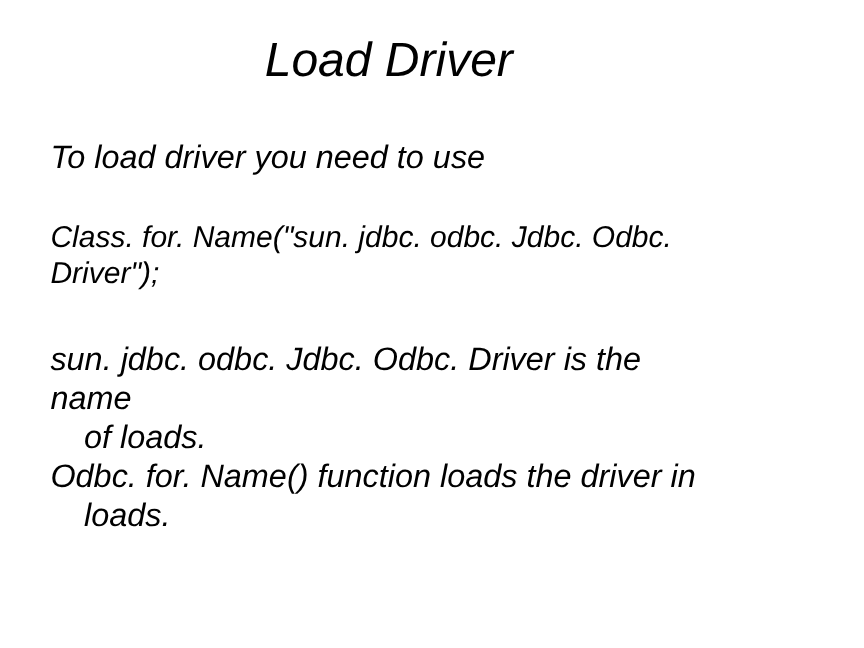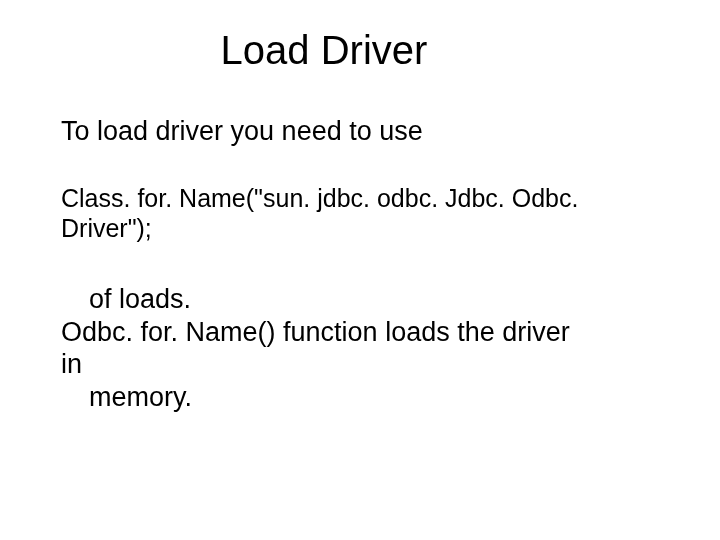--- a/index.html
+++ b/index.html
@@ -9,30 +9,31 @@
     height: 540px;
     background: #ffffff;
     font-family: Arial, Helvetica, sans-serif;
     color: #000000;
   }
   .slide {
     width: 648px;
     height: 540px;
     position: relative;
     box-sizing: border-box;
+    font-style: italic;
   }
   .title {
     text-align: center;
     font-size: 40px;
     padding-top: 28px;
     padding-bottom: 10px;
     font-weight: 400;
   }
   .body {
-    padding-left: 61px;
+    padding-left: 42px;
     padding-right: 50px;
     padding-top: 32px;
     font-size: 27px;
     line-height: 1.2;
   }
   .para-intro {
     margin-bottom: 36px;
   }
   .para-code {
     font-size: 25px;
@@ -46,18 +47,19 @@
 </style>
 </head>
 <body>
 
 <div class="slide">
   <div class="title">Load Driver</div>
   <div class="body">
     <div class="para-intro">To load driver you need to use</div>
     <div class="para-code">Class. for. Name("sun. jdbc. odbc. Jdbc. Odbc. Driver");</div>
     <div class="para-explain">
+      <div>sun. jdbc. odbc. Jdbc. Odbc. Driver is the name</div>
       <div class="indent-cont">of loads.</div>
       <div>Odbc. for. Name() function loads the driver in</div>
-      <div class="indent-cont">memory.</div>
+      <div class="indent-cont">loads.</div>
     </div>
   </div>
 </div>
 
 </body></html>

